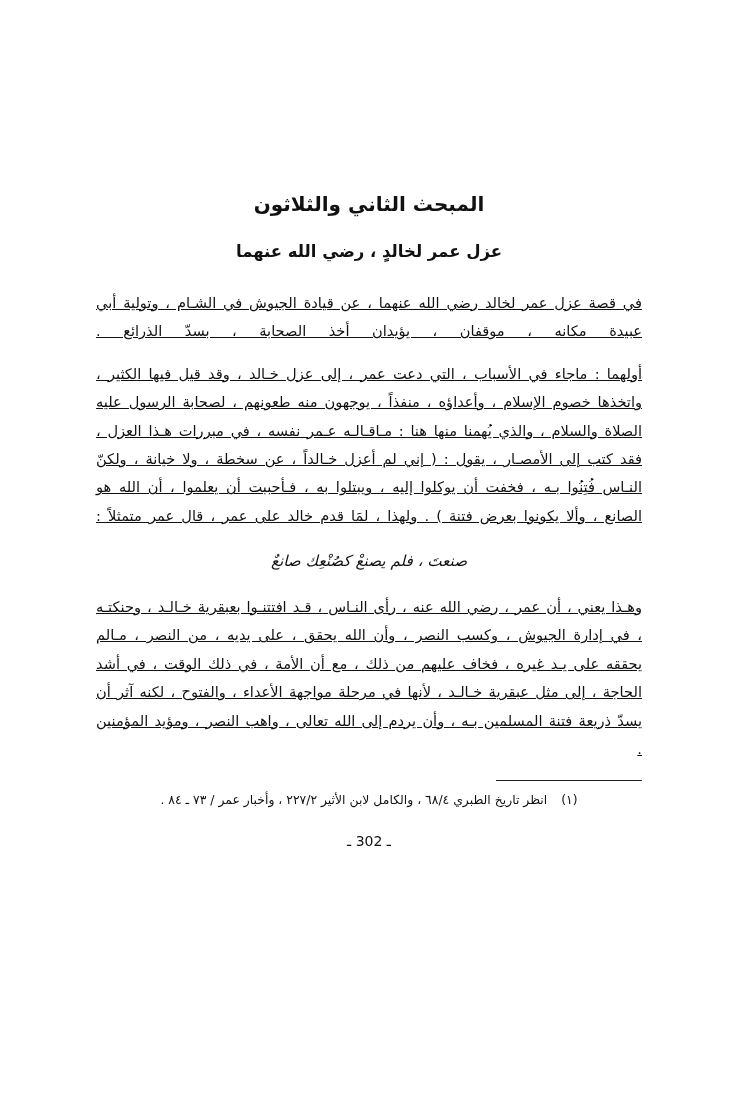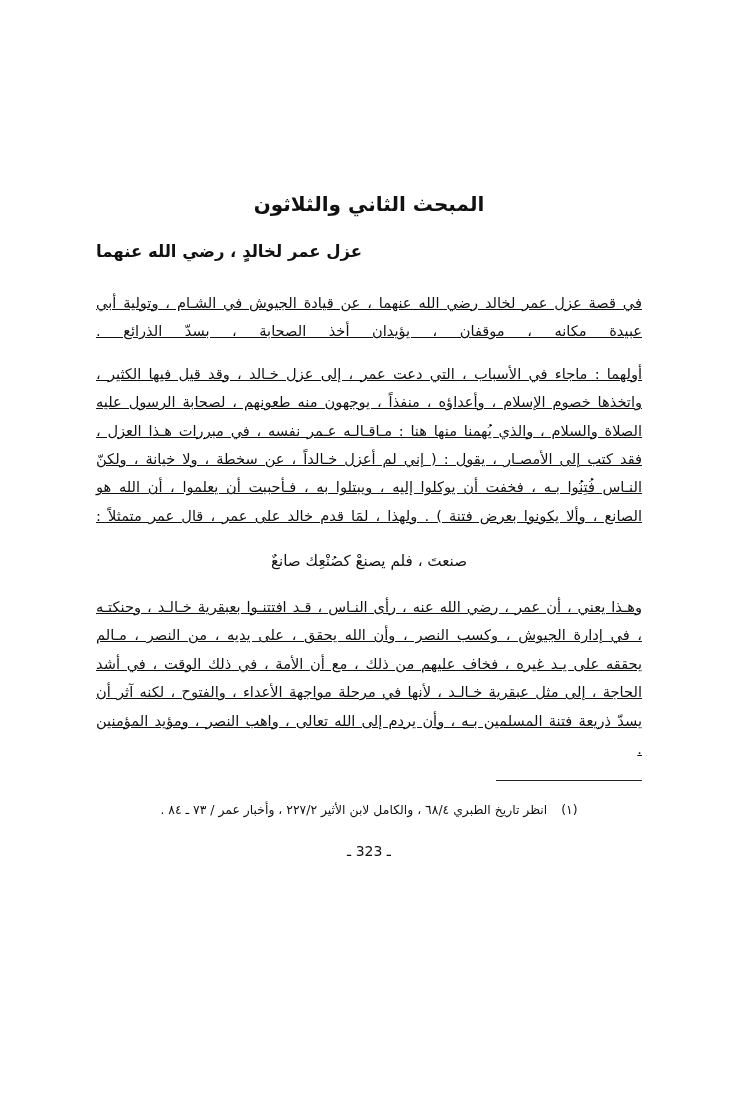--- a/index.html
+++ b/index.html
@@ -27,21 +27,21 @@
   }
   .chapter-title {
     text-align: center;
     font-size: 20px;
     font-weight: bold;
     letter-spacing: 0px;
     margin: 0 0 22px 0;
     line-height: 1.4;
   }
   .chapter-subtitle {
-    text-align: left;
+    text-align: center;
     font-size: 16.5px;
     font-weight: bold;
     margin: 0 0 24px 0;
     line-height: 1.5;
   }
   p.body-par {
     font-size: 14.6px;
     line-height: 1.95;
     text-align: justify;
     text-align-last: justify;
@@ -54,40 +54,41 @@
     font-size: 15.2px;
     line-height: 2;
     display: flex;
     flex-direction: row-reverse;
     justify-content: center;
     gap: 46px;
     position: relative;
   }
   .verse-half {
     white-space: nowrap;
+    font-style: italic;
   }
   .footnote-marker {
     font-size: 10px;
     vertical-align: super;
   }
   .footnote-rule {
     border: none;
     border-top: 1px solid #222;
     width: 146px;
     margin: 16px 0 8px auto;
     margin-right: 0;
   }
   .footnote-wrap {
     margin-top: 6px;
   }
   .footnote {
     font-size: 12.4px;
     line-height: 1.8;
     text-align: center;
-    margin: 18px;
+    margin: 8px;
     letter-spacing: 0px;
   }
   .footnote .fn-num {
     margin-left: 14px;
   }
   .page-number {
     text-align: center;
     font-size: 14px;
     margin-top: 22px;
     letter-spacing: 2px;
@@ -112,15 +113,15 @@
 
   <p class="body-par">وهـذا يعني ، أن عمر ، رضي الله عنه ، رأى النـاس ، قـد افتتنـوا بعبقرية خـالـد ، وحنكتـه ، في إدارة الجيوش ، وكسب النصر ، وأن الله يحقق ، على يديه ، من النصر ، مـالم يحققه على يـد غيره ، فخاف عليهم من ذلك ، مع أن الأمة ، في ذلك الوقت ، في أشد الحاجة ، إلى مثل عبقرية خـالـد ، لأنها في مرحلة مواجهة الأعداء ، والفتوح ، لكنه آثر أن يسدّ ذريعة فتنة المسلمين بـه ، وأن يردم إلى الله تعالى ، واهب النصر ، ومؤيد المؤمنين .</p>
 
   <div class="footnote-wrap">
     <hr class="footnote-rule">
     <p class="footnote">
       <span class="fn-num">(١)</span><span>انظر تاريخ الطبري ٦٨/٤ ، والكامل لابن الأثير ٢٢٧/٢ ، وأخبار عمر / ٧٣ ـ ٨٤ .</span>
     </p>
   </div>
 
-  <div class="page-number">ـ 323 ـ</div>
+  <div class="page-number">ـ 302 ـ</div>
 
 </div>
 
 </body></html>

